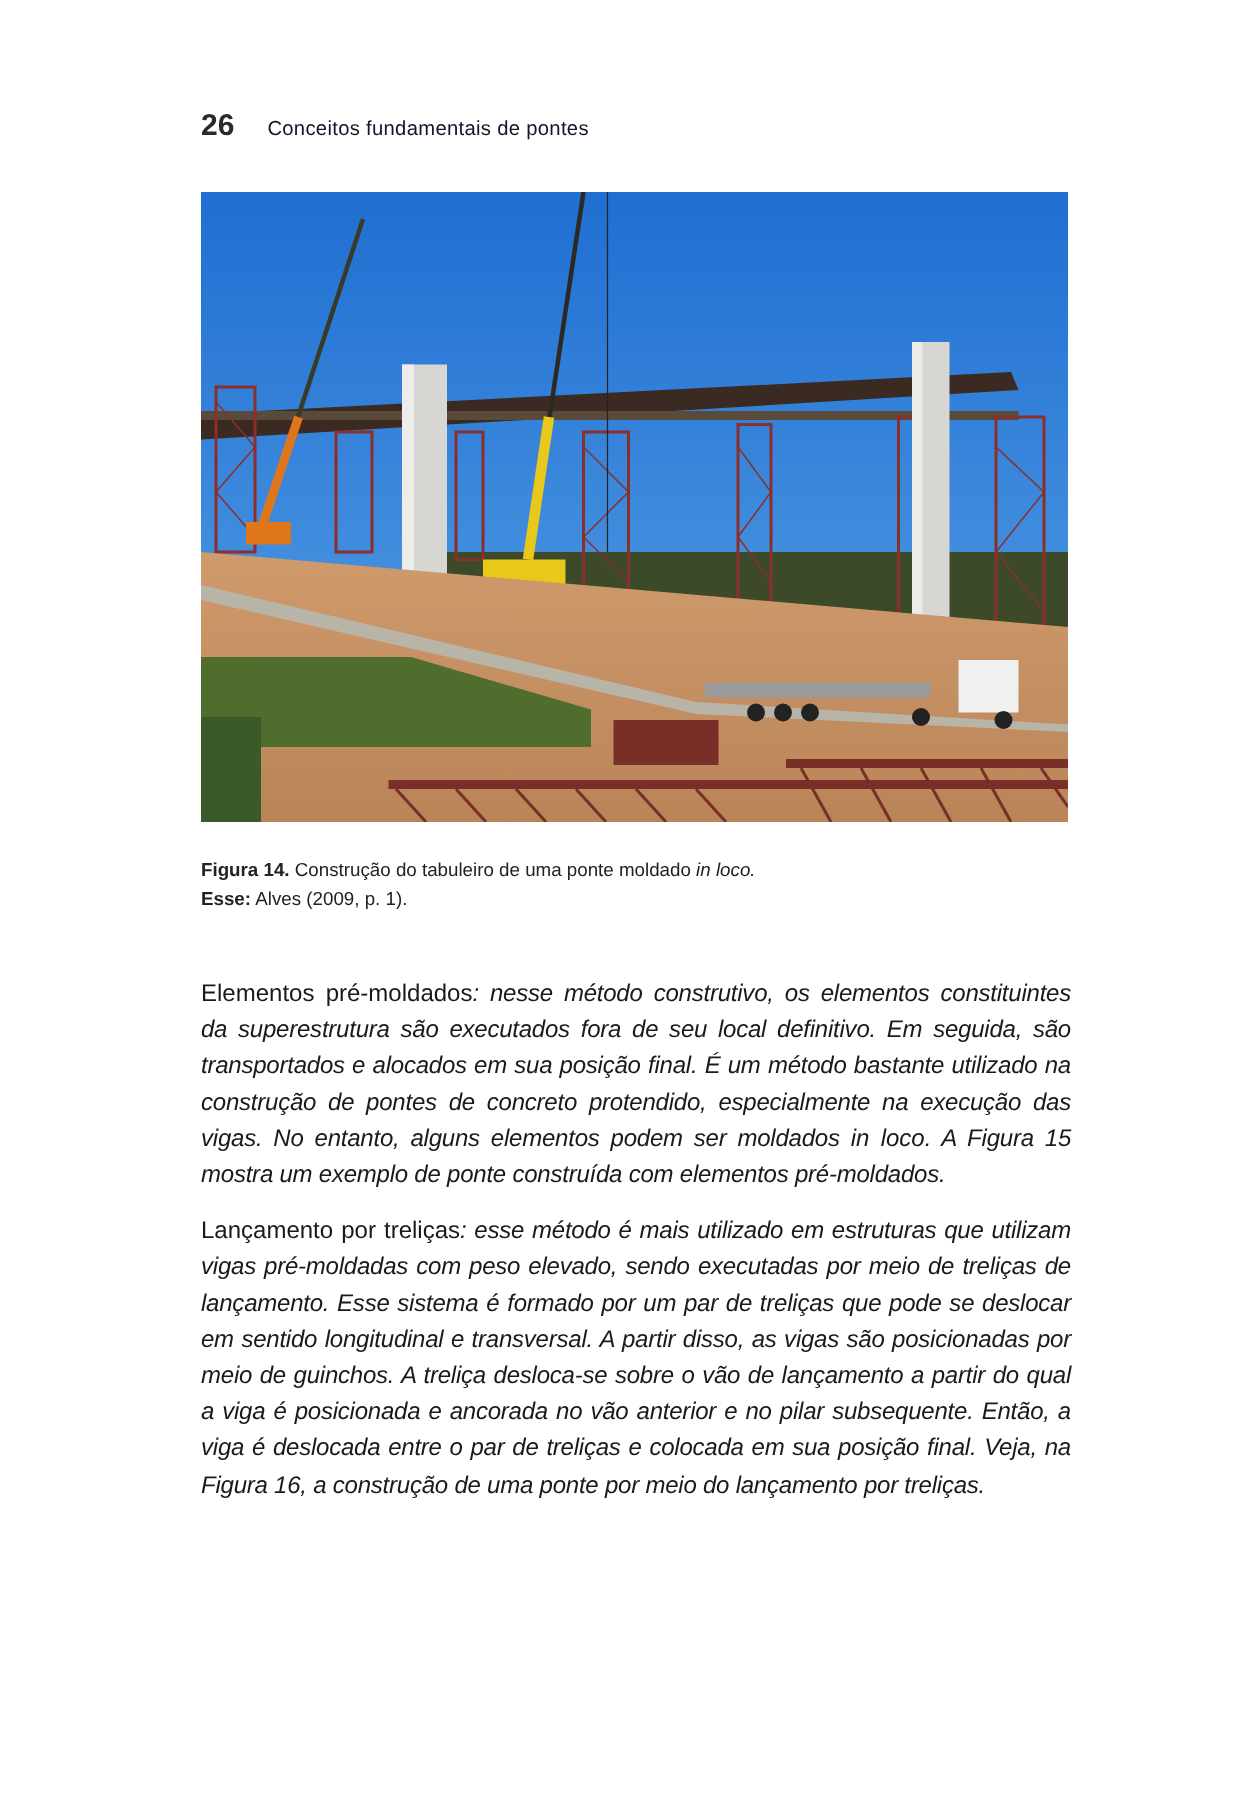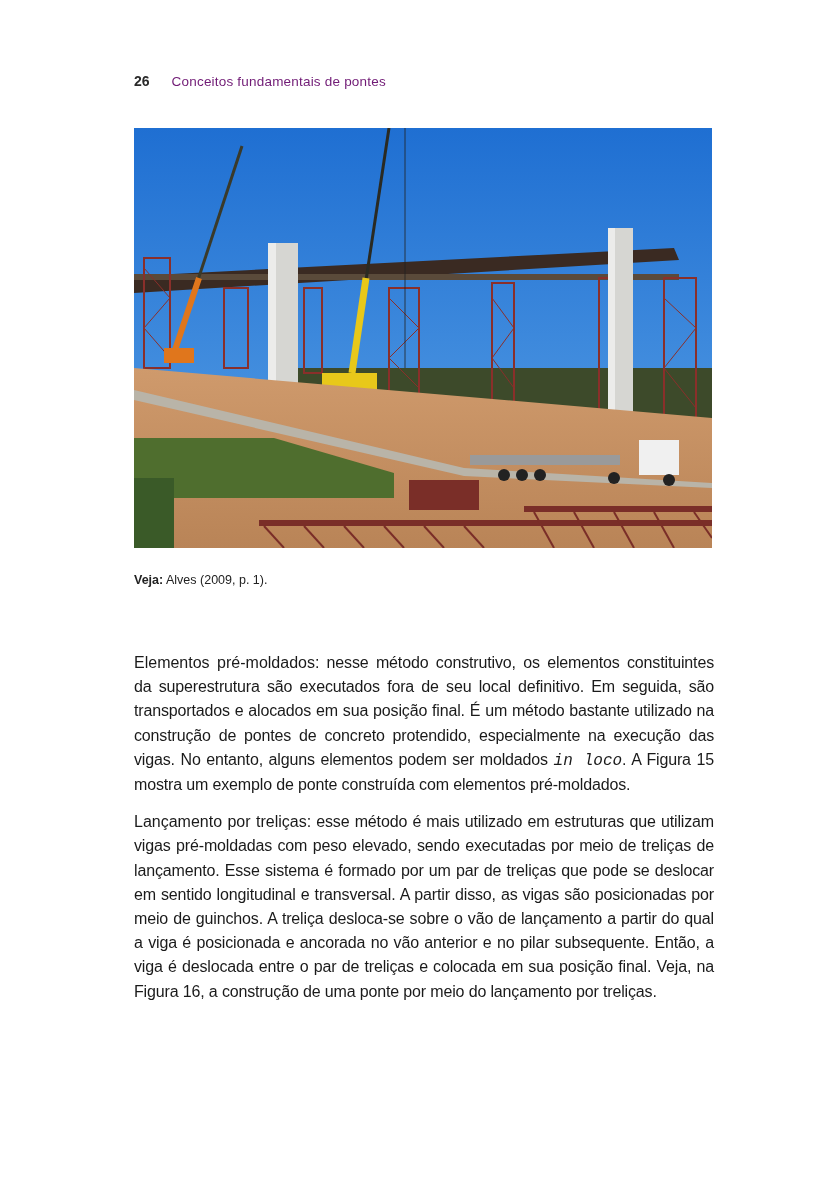--- a/index.html
+++ b/index.html
@@ -1,32 +1,32 @@
 <!DOCTYPE html>
 <html><head>
 <meta charset="utf-8">
 <style>
   html, body { margin: 0; padding: 0; background: #ffffff; }
   body { width: 827px; height: 1200px; position: relative; overflow: hidden; font-family: "Liberation Sans", sans-serif; color: #1a1a1a; }
   .running-head { position: absolute; left: 134px; top: 73px; height: 20px; display: flex; align-items: baseline; }
-  .page-num { font-weight: bold; font-size: 14px; color: #2a2a2a; margin-right: 22px; }
-  .book-title { font-size: 13.5px; color: #701a75; letter-spacing: 0.2px; }
+  .page-num { font-weight: bold; font-size: 20px; color: #2a2a2a; margin-right: 22px; }
+  .book-title { font-size: 13.5px; color: #0f172a; letter-spacing: 0.2px; }
 
   .figure { position: absolute; left: 134px; top: 128px; width: 578px; height: 420px; overflow: hidden; background: #2f7fd6; }
   .figure svg { display: block; width: 578px; height: 420px; }
 
   .caption { position: absolute; left: 134px; top: 571px; font-size: 12.5px; line-height: 19px; color: #222; }
   .caption b { font-weight: bold; }
   .caption i { font-style: italic; }
 
   .body { position: absolute; left: 134px; top: 651px; width: 580px; font-family: "Liberation Sans Narrow", "Liberation Sans", sans-serif; font-size: 16px; line-height: 24.2px; color: #1a1a1a; text-align: justify; }
   .para { margin: 0 0 13px 0; }
   .para b { font-weight: normal; }
-  .para i { font-style: italic; font-family: Liberation Mono, monospace; }
-  .para span { letter-spacing: -0.15px; }
+  .para i { font-style: italic; }
+  .para span { letter-spacing: -0.15px; font-style: italic; }
 </style>
 </head>
 <body>
 
 <div class="running-head">
   <span class="page-num">26</span>
   <span class="book-title">Conceitos fundamentais de pontes</span>
 </div>
 
 <div class="figure">
@@ -114,21 +114,25 @@
         <line x1="440" y1="384" x2="460" y2="420"></line>
         <line x1="480" y1="384" x2="500" y2="420"></line>
       <line x1="520" y1="384" x2="540" y2="420"></line>
         <line x1="560" y1="384" x2="578" y2="410"></line>
     </g>
   </svg>
 </div>
 
 <div class="caption">
   <div>
-    <b>Veja:</b>
+    <b>Figura 14.</b>
+    <span>Construção do tabuleiro de uma ponte moldado </span><i>in loco.</i>
+  </div>
+  <div>
+    <b>Esse:</b>
     <span>Alves (2009, p. 1).</span>
   </div>
 </div>
 
 <div class="body">
   <p class="para">
     <b>Elementos pré-moldados</b><span>: nesse método construtivo, os elementos constituintes da superestrutura são executados fora de seu local definitivo. Em seguida, são transportados e alocados em sua posição final. É um método bastante utilizado na construção de pontes de concreto protendido, especialmente na execução das vigas. No entanto, alguns elementos podem ser moldados </span><i>in loco</i><span>. A Figura 15 mostra um exemplo de ponte construída com elementos pré-moldados.</span>
   </p>
   <p class="para">
     <b>Lançamento por treliças</b><span>: esse método é mais utilizado em estruturas que utilizam vigas pré-moldadas com peso elevado, sendo executadas por meio de treliças de lançamento. Esse sistema é formado por um par de treliças que pode se deslocar em sentido longitudinal e transversal. A partir disso, as vigas são posicionadas por meio de guinchos. A treliça desloca-se sobre o vão de lançamento a partir do qual a viga é posicionada e ancorada no vão anterior e no pilar subsequente. Então, a viga é deslocada entre o par de treliças e colocada em sua posição final. Veja, na Figura 16, a construção de uma ponte por meio do lançamento por treliças.</span>

